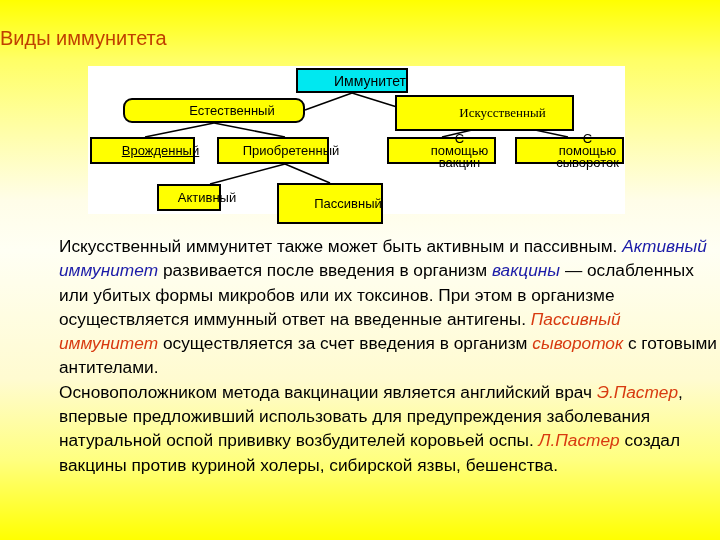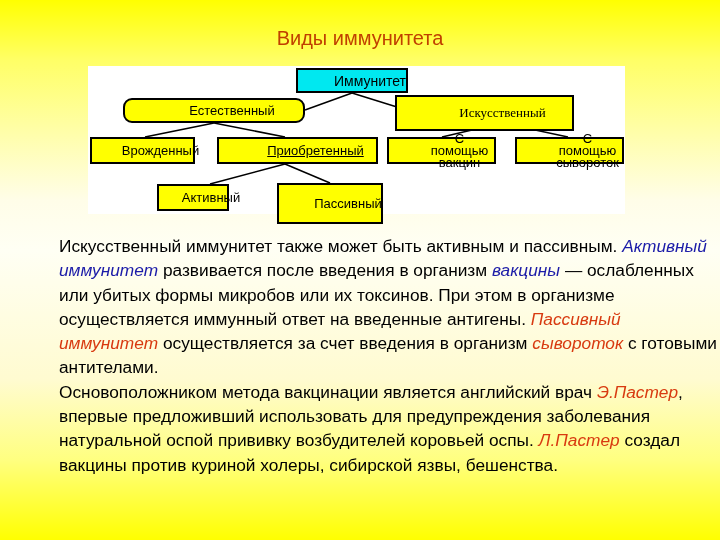--- a/index.html
+++ b/index.html
@@ -2,21 +2,21 @@
 <html><head>
 <meta charset="utf-8">
 <style>
   html, body { margin: 0; padding: 0; }
   body {
     width: 720px; height: 540px; overflow: hidden; position: relative;
     background: linear-gradient(to bottom, #ffff00 0px, #ffff66 60px, #fffde8 200px, #fffff4 250px, #fffbd0 380px, #ffff80 460px, #ffff00 540px);
     font-family: "Liberation Sans", sans-serif;
   }
   .title {
-    position: absolute; left: 0; width: 720px; top: 27px; text-align: center;
+    position: absolute; left: 0; width: 720px; top: 27px; text-align: left;
     font-size: 20px; color: #c04000;
   }
   .panel {
     position: absolute; left: 88px; top: 66px; width: 537px; height: 148px;
     background: #ffffff;
   }
   .lines { position: absolute; left: 0; top: 0; width: 720px; height: 540px; pointer-events: none; }
   .box {
     position: absolute; box-sizing: border-box;
     background: #ffff00; border: 2px solid #000;
@@ -53,27 +53,27 @@
 
 <div class="box root" style="left:296px;top:68px;width:112px;height:25px;">
   <span>Иммунитет</span>
 </div>
 <div class="box" style="left:123px;top:98px;width:182px;height:25px;border-radius:9px;">
   <span>Естественный</span>
 </div>
 <div class="box" style="left:395px;top:95px;width:179px;height:36px;font-family:Liberation Serif, serif;">
   <span>Искусственный</span>
 </div>
-<div class="box" style="left:90px;top:137px;width:105px;height:27px;">
+<div class="box" style="left:90px;top:137px;width:105px;height:27px;text-decoration:underline;">
   <span>Врожденный</span>
 </div>
-<div class="box" style="left:217px;top:137px;width:161px;height:27px;text-decoration:underline;">
+<div class="box" style="left:217px;top:137px;width:112px;height:27px;">
   <span>Приобретенный</span>
 </div>
-<div class="box" style="left:157px;top:184px;width:72px;height:27px;">
+<div class="box" style="left:157px;top:184px;width:64px;height:27px;">
   <span>Активный</span>
 </div>
 <div class="box" style="left:277px;top:183px;width:106px;height:41px;">
   <span>Пассивный</span>
 </div>
 <div class="box" style="left:387px;top:137px;width:109px;height:27px;flex-direction:column;">
   <span>С помощью</span>
   <span>вакцин</span>
 </div>
 <div class="box" style="left:515px;top:137px;width:109px;height:27px;flex-direction:column;">

